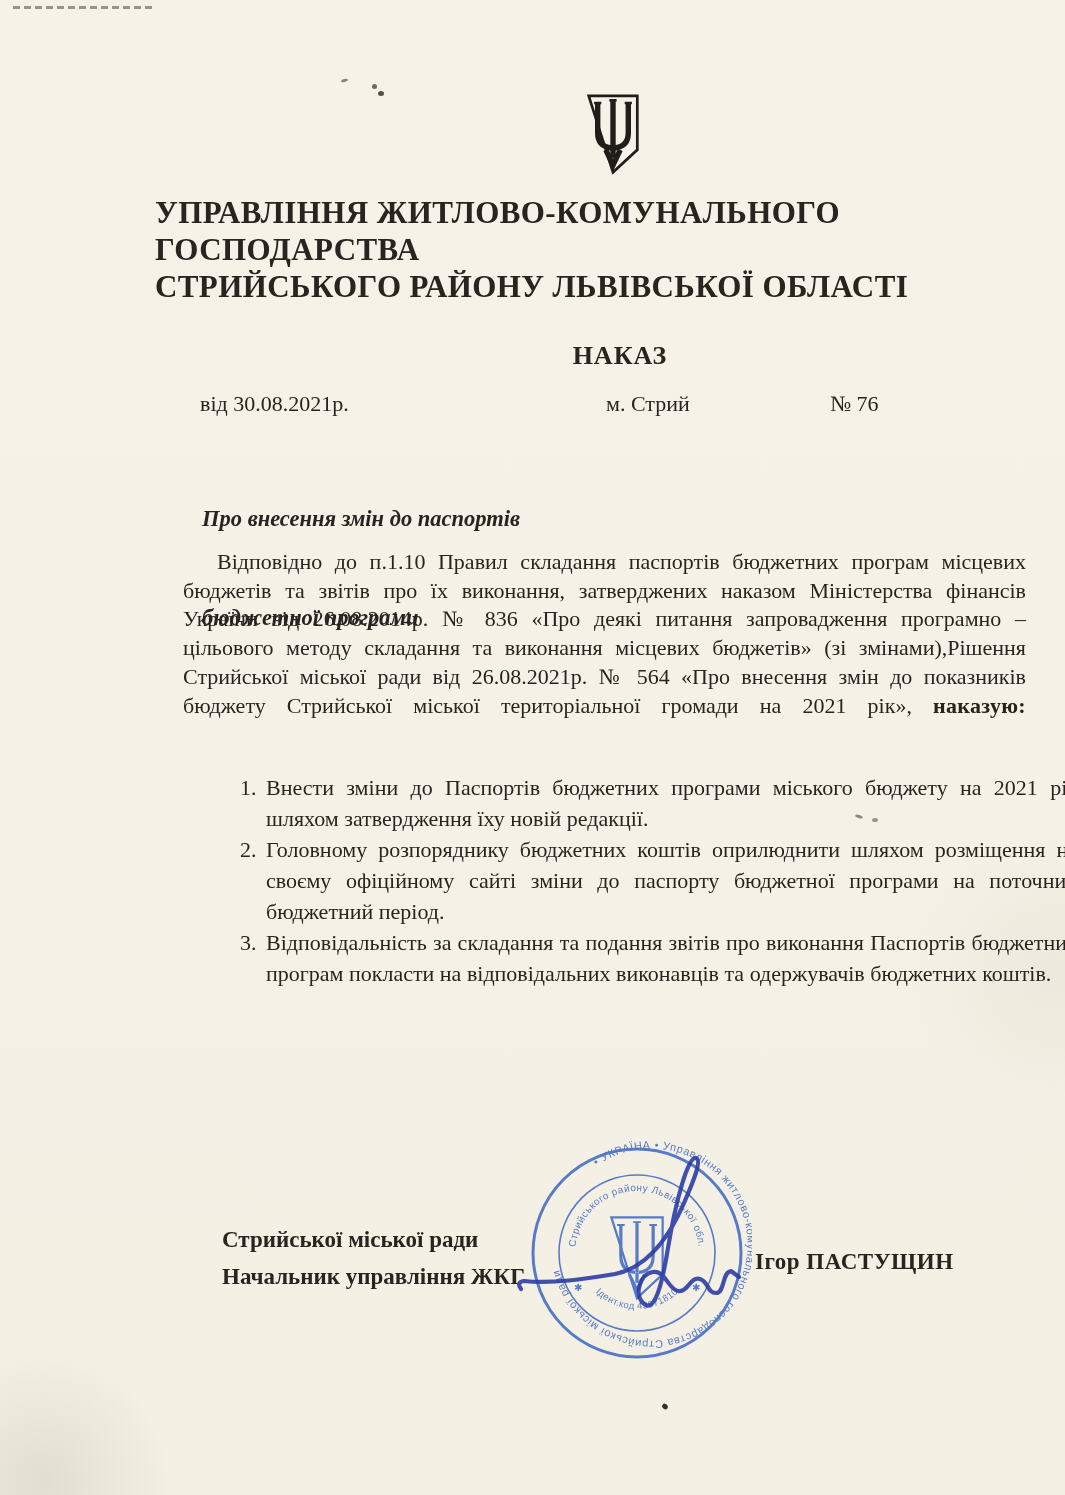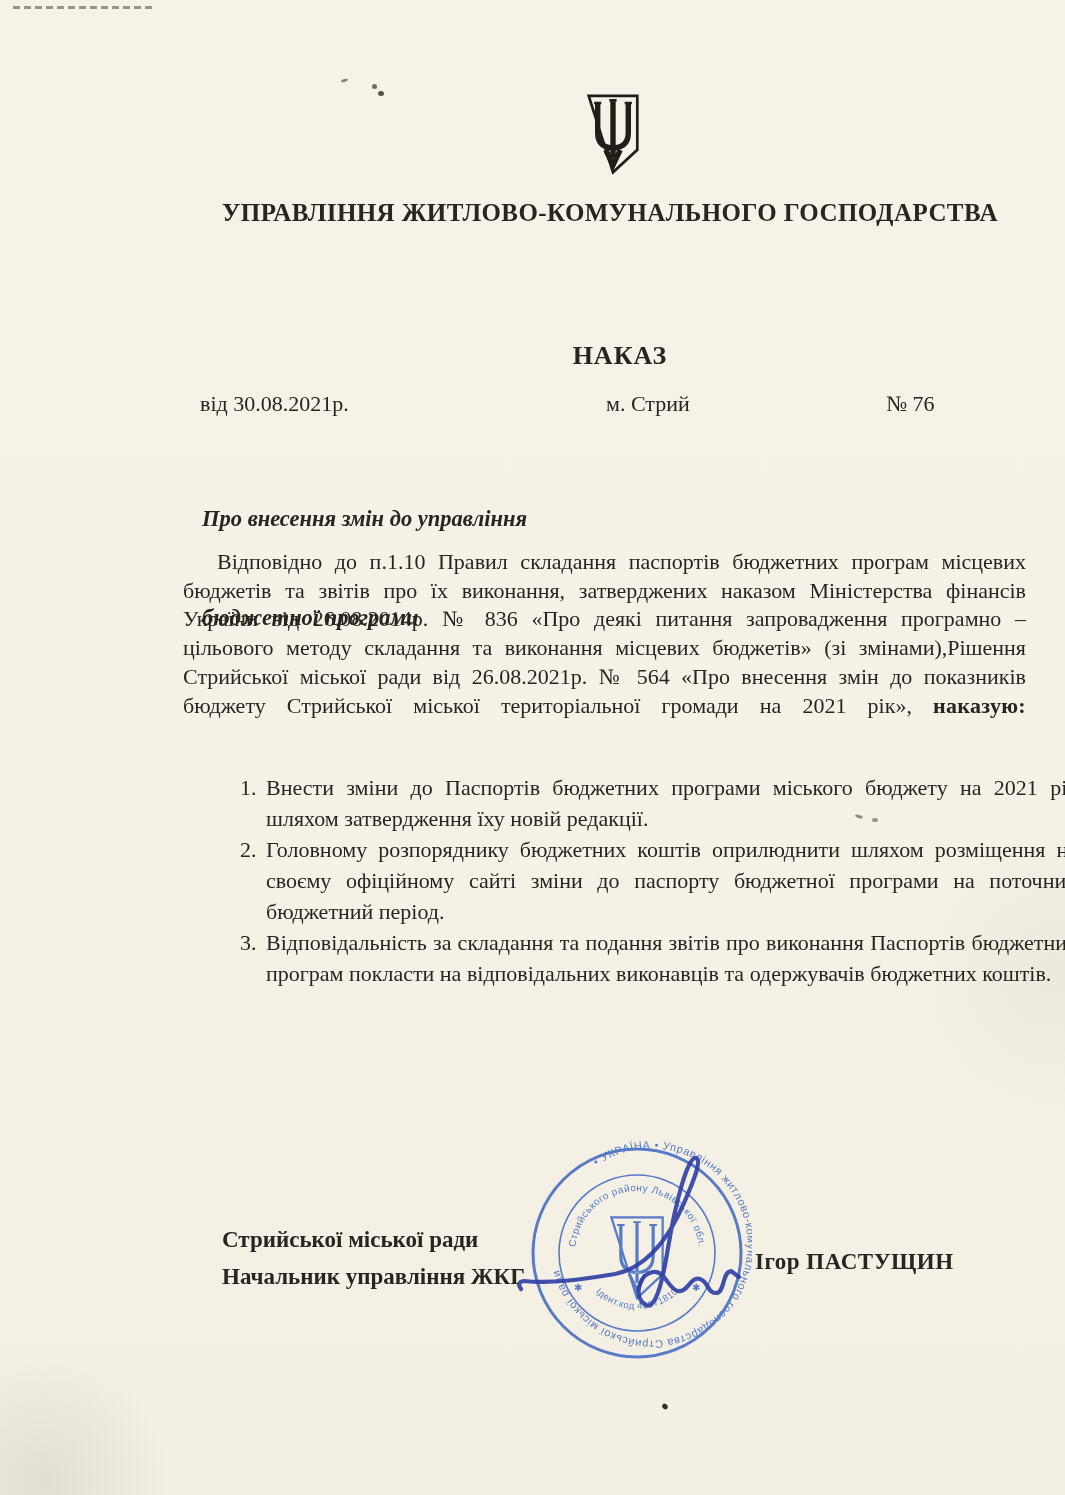--- a/index.html
+++ b/index.html
@@ -15,28 +15,28 @@
     font-family:"Liberation Serif", serif;
     color:#282420;
     overflow:hidden;
   }
   .abs{position:absolute;}
   
   .scan-line{left:13px;top:6px;width:142px;height:3px;opacity:.55;
     background:repeating-linear-gradient(90deg,#4a463f 0 7px,transparent 7px 11px);}
   .speck{border-radius:50%;}
   
-  .org-header{left:155px;top:194px;width:910px;text-align:center;
-    font-weight:bold;font-size:25px;line-height:37px;letter-spacing:.4px;}
+  .org-header{left:155px;top:194px;width:910px;text-align:left;
+    font-weight:bold;font-size:31px;line-height:37px;letter-spacing:.4px;}
   .order-title{left:155px;top:341px;width:930px;text-align:center;
     font-weight:bold;font-size:26px;letter-spacing:1px;}
   .meta{top:391px;font-size:22px;}
   .meta-date{left:200px;}
   .meta-place{left:570px;margin-left:36px;}
-  .meta-number{left:886px;text-align:right;}
+  .meta-number{left:830px;text-align:right;}
   .subject{left:202px;top:436px;font-size:22.5px;font-weight:bold;font-style:italic;
     line-height:33px;white-space:pre;}
   .preamble{left:183px;top:548px;width:843px;font-size:22px;line-height:28.7px;
     text-align:justify;text-align-last:justify;text-indent:34px;margin:0;}
   .preamble b{letter-spacing:.3px;}
   .directives{left:228px;top:772px;width:816px;margin:0;padding:0 0 0 34px;
     font-size:22px;line-height:31px;text-align:justify;}
   .directives li{margin:0;padding-left:4px;}
   
   .sig-title{left:222px;top:1221px;font-weight:bold;font-size:23px;line-height:37px;}
@@ -70,30 +70,31 @@
         <path d="M22,63 L30,80 L38,63"></path>
       </g>
       <g stroke-width="3">
         <path d="M9,11 H17 M43,11 H51 M26,8 H34"></path>
       </g>
     </svg>
   </div>
 
   <div class="abs org-header">
     <div>УПРАВЛІННЯ ЖИТЛОВО-КОМУНАЛЬНОГО ГОСПОДАРСТВА</div>
+    <div>СТРИЙСЬКОГО РАЙОНУ ЛЬВІВСЬКОЇ ОБЛАСТІ</div>
   </div>
 
   <div class="abs order-title">НАКАЗ</div>
 
   <span class="abs meta meta-date">від 30.08.2021р.</span>
   <span class="abs meta meta-place">м. Стрий</span>
   <span class="abs meta meta-number">№ 76</span>
 
   <div class="abs subject">
-    <div>Про внесення змін до управління</div>
+    <div>Про внесення змін до паспортів</div>
     <div>бюджетної програми</div>
   </div>
 
   <p class="abs preamble"><span>Відповідно до п.1.10 Правил складання паспортів бюджетних програм місцевих бюджетів та звітів про їх виконання, затверджених наказом Міністерства фінансів України від 26.08.2014р. № 836 «Про деякі питання запровадження програмно – цільового методу складання та виконання місцевих бюджетів» (зі змінами),Рішення Стрийської міської ради від 26.08.2021р. № 564 «Про внесення змін до показників бюджету Стрийської міської територіальної громади на 2021 рік», </span><b>наказую:</b></p>
 
   <ol class="abs directives">
     <li>Внести зміни до Паспортів бюджетних програми міського бюджету на 2021 рік шляхом затвердження їху новій редакції.</li>
     <li>Головному розпоряднику бюджетних коштів оприлюднити шляхом розміщення на своєму офіційному сайті зміни до паспорту бюджетної програми на поточний бюджетний період.</li>
     <li>Відповідальність за складання та подання звітів про виконання Паспортів бюджетних програм покласти на відповідальних виконавців та одержувачів бюджетних коштів.</li>
   </ol>

